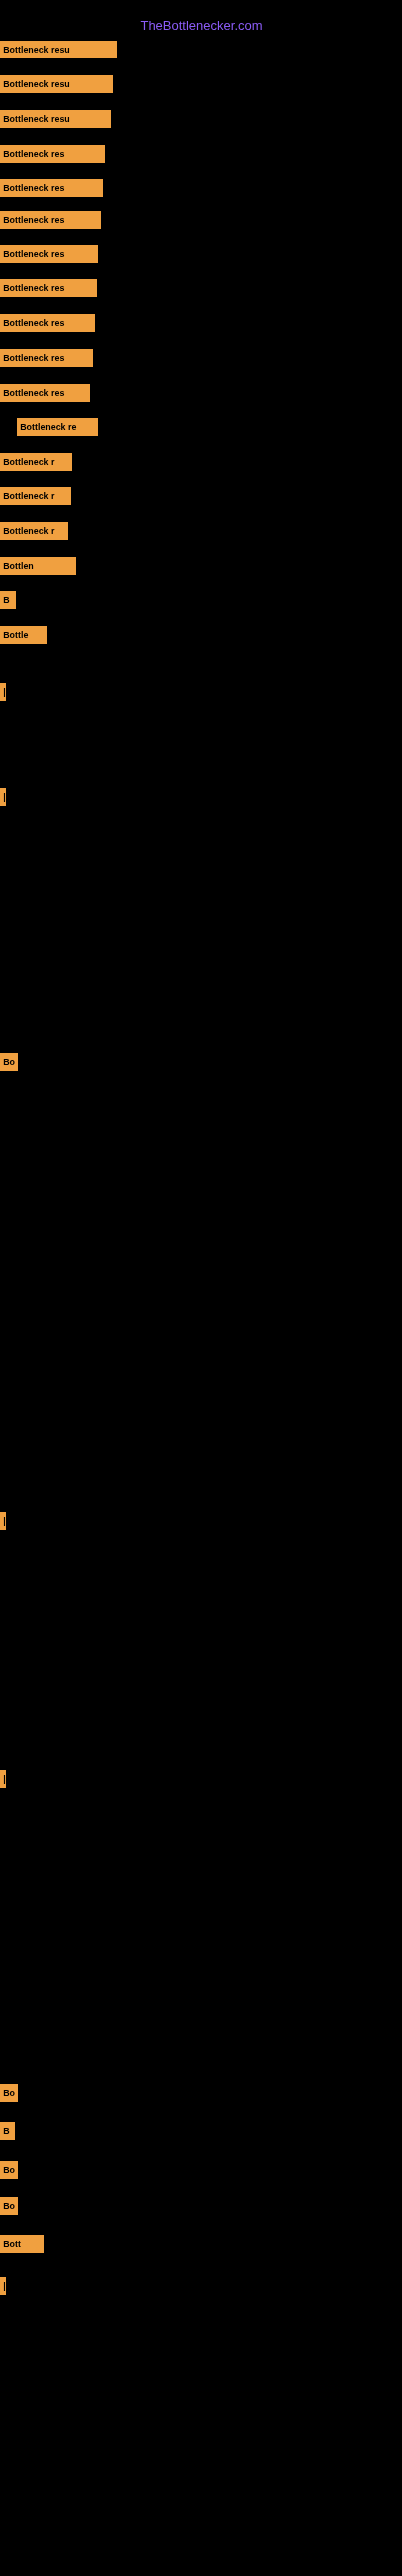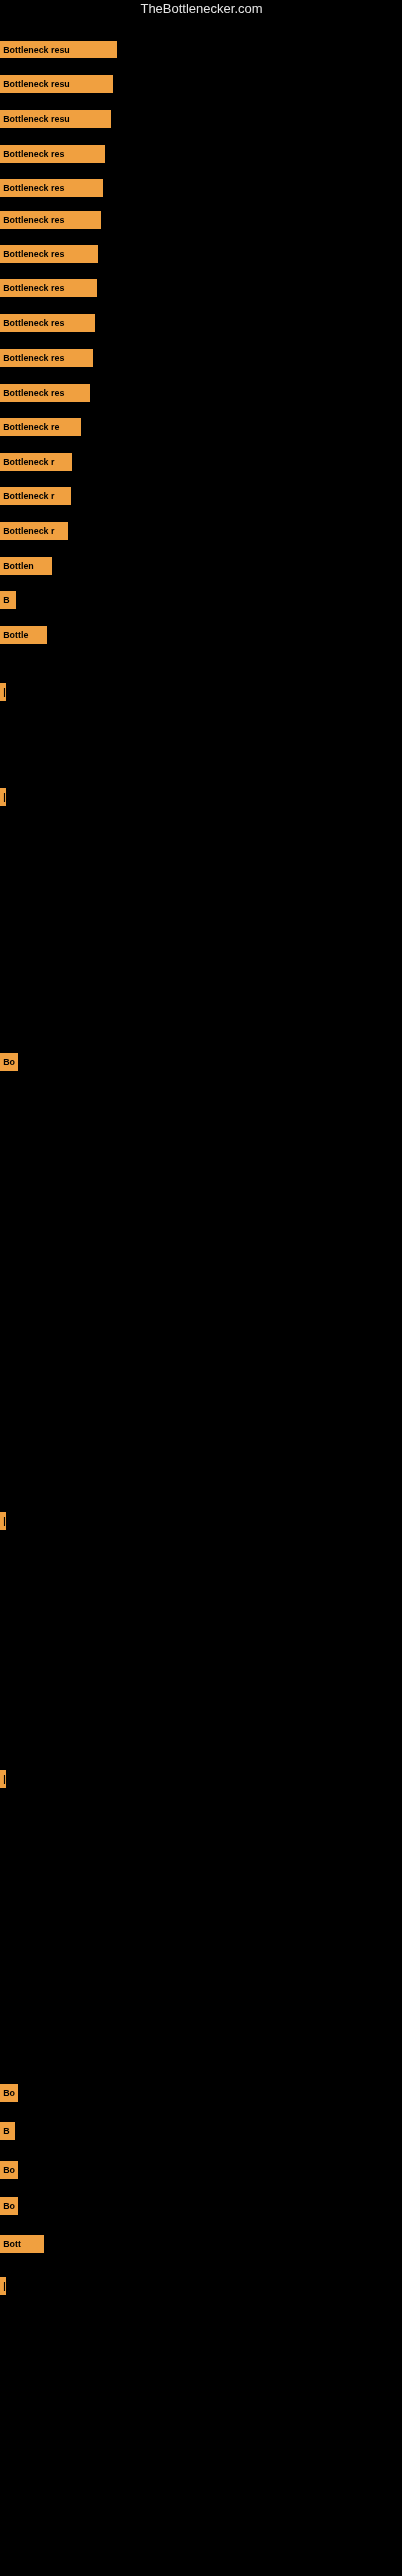--- a/index.html
+++ b/index.html
@@ -10,24 +10,24 @@
 
     body {
       background-color: #000000;
       width: 403px;
       min-height: 2576px;
       font-family: Arial, sans-serif;
       position: relative;
     }
 
     .site-title {
-      color: #e5e5e5;
+      color: #8b5cf6;
       font-size: 13px;
       text-align: center;
-      padding: 1px 0;
+      padding: 18px 0;
       width: 100%;
     }
 
     .chart-container {
       position: relative;
       width: 403px;
       height: 2576px;
     }
 
     .bar-item {
@@ -107,42 +107,42 @@
     <div class="bar-item" style="top: 326px; left: 0px;">
       <div class="bar" style="width: 93px;">
         <span class="bar-label">Bottleneck res</span>
       </div>
     </div>
     <div class="bar-item" style="top: 361px; left: 0px;">
       <div class="bar" style="width: 90px;">
         <span class="bar-label">Bottleneck res</span>
       </div>
     </div>
-    <div class="bar-item" style="top: 395px; left: 0px;">
+    <div class="bar-item" style="top: 395px; left: 17px;">
       <div class="bar" style="width: 81px;">
         <span class="bar-label">Bottleneck re</span>
       </div>
     </div>
     <div class="bar-item" style="top: 430px; left: 0px;">
       <div class="bar" style="width: 72px;">
         <span class="bar-label">Bottleneck r</span>
       </div>
     </div>
     <div class="bar-item" style="top: 464px; left: 0px;">
       <div class="bar" style="width: 71px;">
         <span class="bar-label">Bottleneck r</span>
       </div>
     </div>
     <div class="bar-item" style="top: 499px; left: 0px;">
       <div class="bar" style="width: 68px;">
         <span class="bar-label">Bottleneck r</span>
       </div>
     </div>
     <div class="bar-item" style="top: 534px; left: 0px;">
-      <div class="bar" style="width: 52px;">
+      <div class="bar" style="width: 76px;">
         <span class="bar-label">Bottlen</span>
       </div>
     </div>
     <div class="bar-item" style="top: 568px; left: 0px;">
       <div class="bar" style="width: 16px;">
         <span class="bar-label">B</span>
       </div>
     </div>
     <div class="bar-item" style="top: 603px; left: 0px;">
       <div class="bar" style="width: 47px;">

